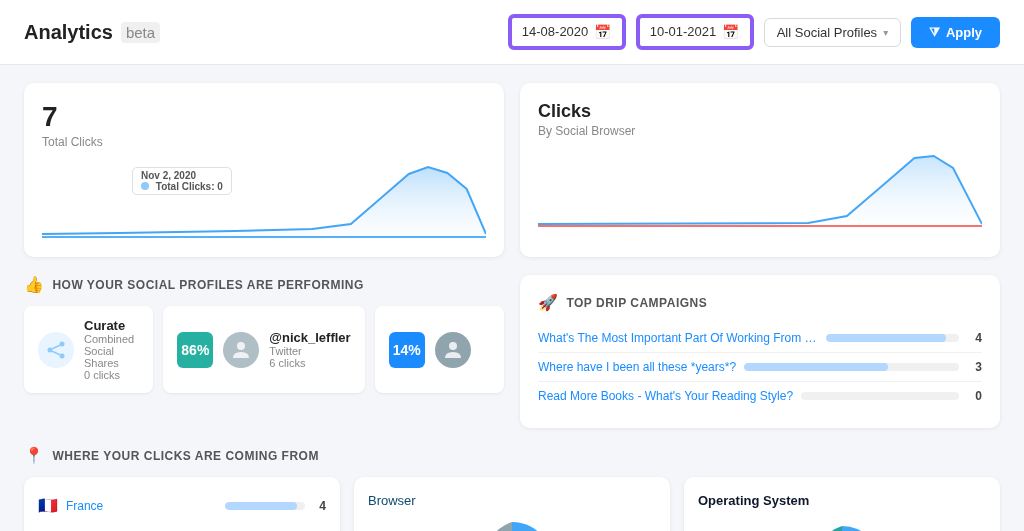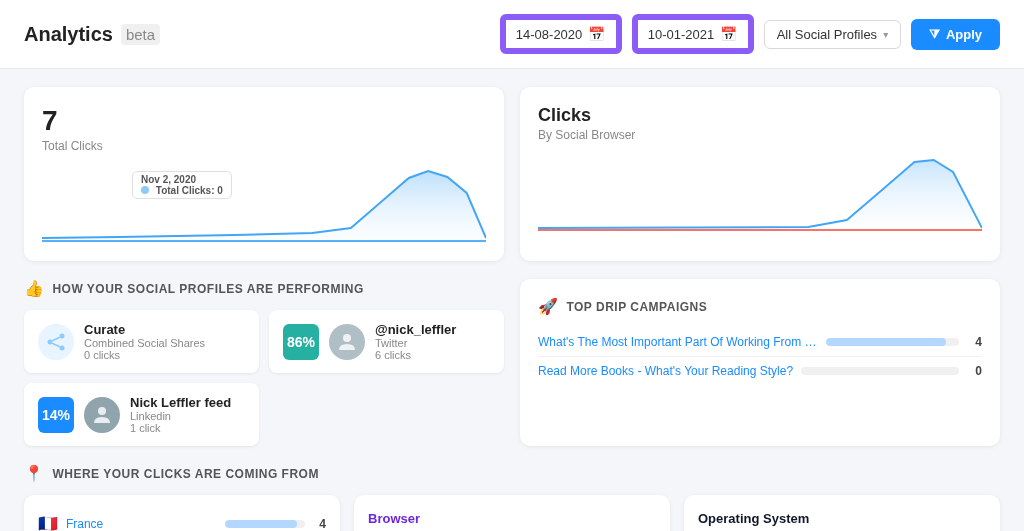--- a/index.html
+++ b/index.html
@@ -3,21 +3,21 @@
   <meta charset="utf-8">
   <style>
     * { box-sizing: border-box; margin: 0; padding: 0; }
     body { font-family: -apple-system, BlinkMacSystemFont, 'Segoe UI', sans-serif; background: #f5f6fa; color: #333; font-size: 13px; }
 
     .header { background: #fff; padding: 14px 24px; display: flex; align-items: center; justify-content: space-between; border-bottom: 1px solid #e8e8e8; }
     .header-left { display: flex; align-items: center; gap: 8px; }
     .header-title { font-size: 20px; font-weight: 700; color: #222; }
     .beta-badge { font-size: 15px; color: #888; font-weight: 500; background: #f0f0f0; border-radius: 4px; padding: 2px 5px; }
     .header-right { display: flex; align-items: center; gap: 10px; }
-    .date-input { border: 6px solid #8b5cf6; border-radius: 6px; padding: 6px 10px; font-size: 13px; display: flex; align-items: center; gap: 6px; background: #fff; color: #333; }
+    .date-input { border: 4px solid #8b5cf6; border-radius: 6px; padding: 6px 10px; font-size: 13px; display: flex; align-items: flex-start; gap: 6px; background: #fff; color: #333; }
     .date-input .cal-icon { color: #999; font-size: 14px; }
     .profile-select { border: 1px solid #d9d9d9; border-radius: 6px; padding: 6px 12px; font-size: 13px; background: #fff; color: #333; display: flex; align-items: center; gap: 6px; }
     .profile-select .chevron { color: #999; font-size: 10px; }
     .apply-btn { background: #1a8cff; color: #fff; border: none; border-radius: 6px; padding: 8px 18px; font-size: 13px; font-weight: 600; cursor: pointer; display: flex; align-items: center; gap: 6px; }
     .apply-btn .filter-icon { font-size: 12px; }
 
     .content { padding: 18px 24px; }
 
     
     .top-row { display: grid; grid-template-columns: 1fr 1fr; gap: 16px; margin-bottom: 18px; }
@@ -34,21 +34,21 @@
     
     .chart-svg { width: 100%; height: 80px; }
 
     
     .section-header { display: flex; align-items: center; gap: 8px; margin-bottom: 12px; font-size: 12px; font-weight: 700; color: #555; letter-spacing: 0.5px; text-transform: uppercase; }
     .section-icon { font-size: 16px; }
 
     .two-col { display: grid; grid-template-columns: 1fr 1fr; gap: 16px; margin-bottom: 18px; }
 
     
-    .profile-cards { display: grid; grid-template-columns: 1fr 1fr; gap: 10px; }
+    .profile-cards { display: grid; grid-template-columns: 1fr 1fr 1fr; gap: 10px; }
     .profile-card { background: #fff; border-radius: 8px; padding: 12px 14px; box-shadow: 0 1px 3px rgba(0,0,0,0.07); display: flex; align-items: center; gap: 10px; }
     .avatar-circle { width: 36px; height: 36px; border-radius: 50%; background: #e8f4ff; display: flex; align-items: center; justify-content: center; font-size: 16px; flex-shrink: 0; overflow: hidden; }
     .avatar-img { width: 36px; height: 36px; border-radius: 50%; background: #ccc; flex-shrink: 0; overflow: hidden; display: flex; align-items: center; justify-content: center; font-size: 10px; color: #fff; }
     .percentage-badge { width: 36px; height: 36px; border-radius: 6px; background: #1a8cff; color: #fff; font-size: 14px; font-weight: 700; display: flex; align-items: center; justify-content: center; flex-shrink: 0; }
     .percentage-badge-teal { background: #26b0a1; }
     .profile-info .name { font-size: 13px; font-weight: 600; color: #222; }
     .profile-info .platform { font-size: 11px; color: #888; }
     .profile-info .clicks { font-size: 11px; color: #888; }
 
     
@@ -195,25 +195,20 @@
         </div>
 
         <div class="profile-card">
           <div class="percentage-badge">14%</div>
           <div class="avatar-img" style="background: #90a4ae;">
             <svg width="24" height="24" viewBox="0 0 24 24">
               <circle cx="12" cy="8" r="4" fill="#fff" opacity="0.8"></circle>
               <path d="M4,20 Q4,14 12,14 Q20,14 20,20" fill="#fff" opacity="0.8"></path>
             </svg>
           </div>
-          <div class="profile-info">
-            <div class="name">Nick Leffler feed</div>
-            <div class="platform">Linkedin</div>
-            <div class="clicks">1 click</div>
-          </div>
         </div>
 
       </div>
     </div>
 
     <div class="drip-campaigns-card">
       <div class="section-header">
         <span class="section-icon">🚀</span>
         <span>TOP DRIP CAMPAIGNS</span>
       </div>
@@ -222,20 +217,29 @@
         <div class="drip-item">
           <div class="drip-row">
             <a class="drip-link" href="#">What's The Most Important Part Of Working From Home?</a>
             <div class="drip-bar-wrap">
               <div class="drip-bar" style="width: 90%"></div>
             </div>
             <span class="drip-count">4</span>
           </div>
         </div>
 
+        <div class="drip-item">
+          <div class="drip-row">
+            <a class="drip-link" href="#">Where have I been all these *years*?</a>
+            <div class="drip-bar-wrap">
+              <div class="drip-bar" style="width: 67%"></div>
+            </div>
+            <span class="drip-count">3</span>
+          </div>
+        </div>
 
         <div class="drip-item">
           <div class="drip-row">
             <a class="drip-link" href="#">Read More Books - What's Your Reading Style?</a>
             <div class="drip-bar-wrap">
               <div class="drip-bar" style="width: 0%"></div>
             </div>
             <span class="drip-count">0</span>
           </div>
         </div>
@@ -262,21 +266,21 @@
         </div>
         <div class="country-item">
           
           
           
           
         </div>
       </div>
 
       <div class="clicks-card">
-        <div class="card-subtitle" style="font-size:13px;font-weight:700;color:#6d28d9;margin-bottom:4px;">Browser</div>
+        <div class="card-subtitle" style="font-size:13px;font-weight:400;color:#0c4a6e;margin-bottom:4px;">Browser</div>
         <div class="pie-container">
           <svg width="90" height="90" viewBox="0 0 90 90">
 
             <path d="M45,45 L45,5 A40,40 0 0,1 84,55 Z" fill="#42a5f5"></path>
 
             <path d="M45,45 L84,55 A40,40 0 0,1 60,83 Z" fill="#66bb6a"></path>
 
             <path d="M45,45 L60,83 A40,40 0 0,1 45,5 Z" fill="#90a4ae"></path>
           </svg>
         </div>

